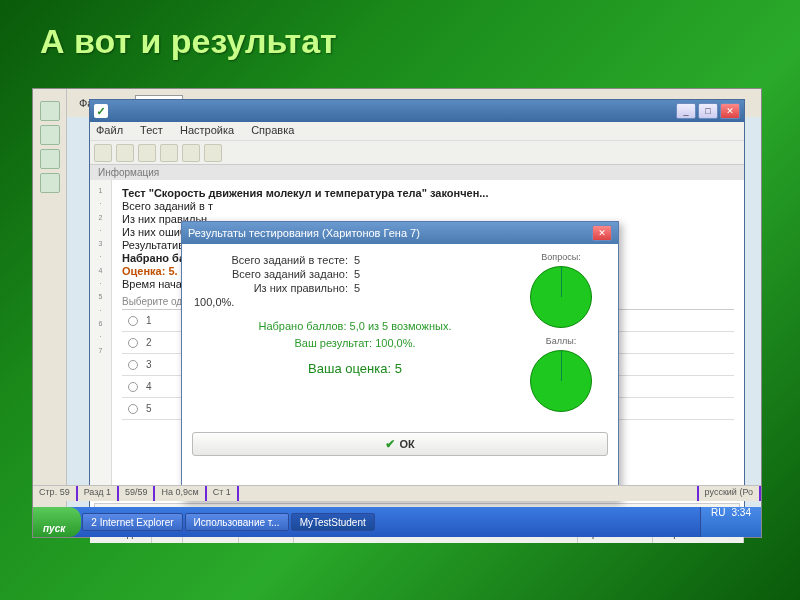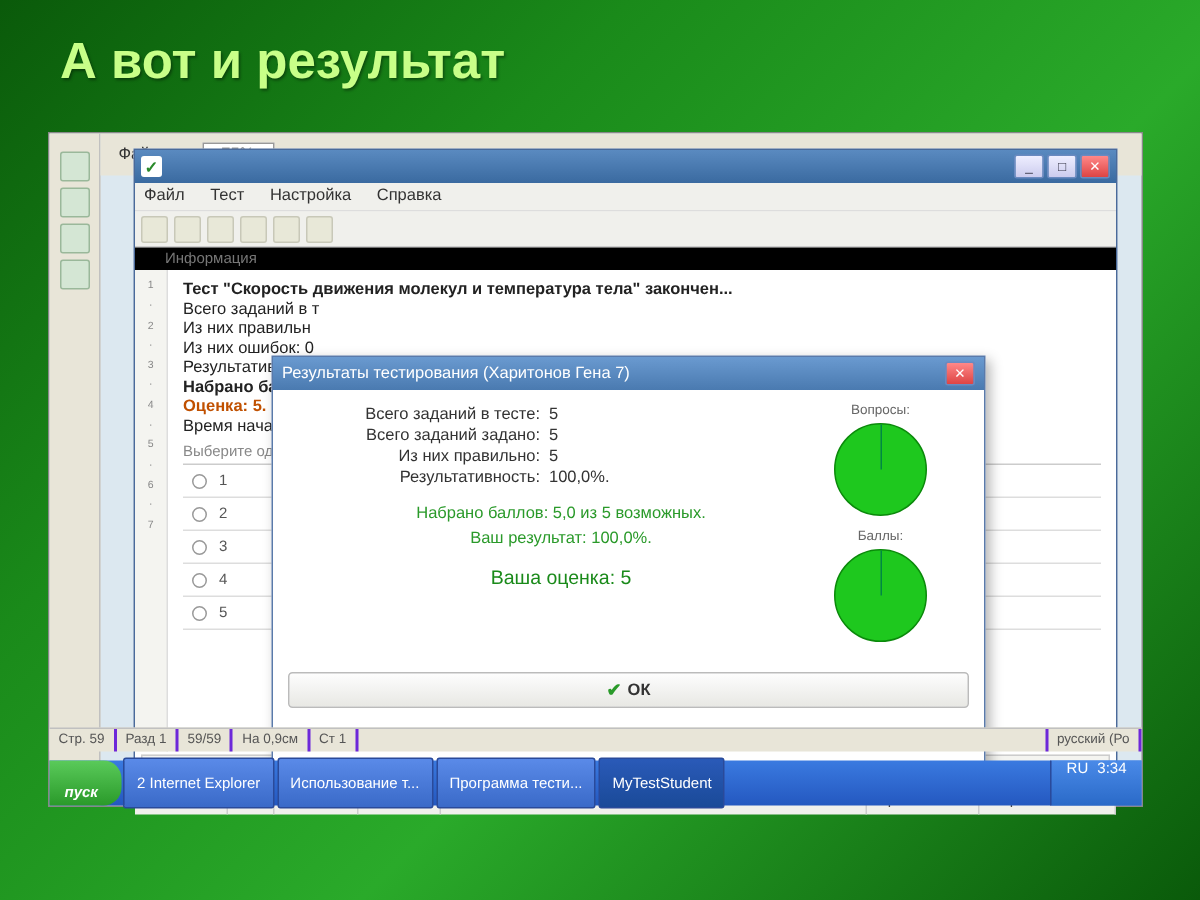--- a/index.html
+++ b/index.html
@@ -16,57 +16,57 @@
   .mts{position:absolute;left:56px;top:10px;width:656px;height:430px;background:#fff;border:1px solid #4a6a9a}
   .mts-title{height:22px;background:linear-gradient(#5a8ac0,#3a6aa0);color:#fff;font-size:11px;display:flex;align-items:center;padding:0 4px}
   .mts-title .icon-chk{width:14px;height:14px;background:#fff;margin-right:5px;border-radius:2px;display:flex;align-items:center;justify-content:center;color:#2a8a2a;font-size:11px;font-weight:bold}
   .mts-title .spacer{flex:1}
   .wbtn{width:20px;height:16px;margin-left:2px;background:linear-gradient(#eef,#cce);border:1px solid #6a8ac0;border-radius:2px;font-size:9px;display:flex;align-items:center;justify-content:center;color:#334}
   .wbtn.close{background:linear-gradient(#f88,#d44);color:#fff}
   .mts-menu{height:19px;background:#f0f0ec;font-size:11px;padding:2px 6px;color:#333;border-bottom:1px solid #ddd}
   .mts-menu span{margin-right:14px;cursor:default}
   .mts-tb{height:24px;background:#f0f0ec;border-bottom:1px solid #ccc;display:flex;align-items:center;padding:0 4px;gap:4px}
   .tbico{width:18px;height:18px;border:1px solid #c8c8b8;background:#e8e8d8;border-radius:2px}
-  .info-lbl{font-size:10px;color:#777;padding:2px 20px;background:#000000}
+  .info-lbl{font-size:10px;color:#777;padding:2px 8px;background:#e5e5e5}
   .mts-body{display:flex;height:calc(100% - 65px - 42px)}
   .ruler{width:22px;background:#f4f4f0;border-right:1px solid #ddd;font-size:7px;color:#888;padding-top:4px;text-align:center;line-height:1.9}
   .content{flex:1;padding:6px 10px;font-size:11px;color:#222;position:relative}
   .content .line{margin:1px 0}
   .bold{font-weight:bold}
   .grade{color:#c05000;font-weight:bold}
   .choose{font-size:10px;color:#888;margin-top:6px}
   .opts{border-top:1px solid #ccc;margin-top:2px}
   .opts .row{border-bottom:1px solid #ddd;height:22px;display:flex;align-items:center;padding:0 6px;font-size:10px;color:#555}
   .opts .radio{width:10px;height:10px;border:1px solid #999;border-radius:50%;margin-right:8px}
   .dalee{border:1px solid #ccc;background:#f4f4f0;height:20px;margin:2px 4px;text-align:center;font-size:10px;color:#888;line-height:20px}
   .mts-status{height:18px;background:#f0f0ec;border-top:1px solid #ccc;display:flex;font-size:10px;color:#444}
   .mts-status span{padding:2px 8px;border-right:1px solid #ccc}
   
-  .dlg{position:absolute;left:148px;top:148px;width:476px;height:280px;background:#fff;border:1px solid #5a7aaa;box-shadow:3px 3px 8px rgba(0,0,0,.3)}
+  .dlg{position:absolute;left:148px;top:132px;width:438px;height:280px;background:#fff;border:1px solid #5a7aaa;box-shadow:3px 3px 8px rgba(0,0,0,.3)}
   .dlg-title{height:22px;background:linear-gradient(#6a9ad0,#4a7ab0);color:#fff;font-size:11px;display:flex;align-items:center;padding:0 6px}
   .dlg-title .spacer{flex:1}
-  .dlg-body{padding:8px 24px;font-size:11px;color:#333;display:flex}
+  .dlg-body{padding:8px 12px;font-size:11px;color:#333;display:flex}
   .dlg-left{flex:1}
   .dlg-left .stat{display:flex;margin:2px 0}
   .dlg-left .stat .lbl{width:160px;text-align:right;padding-right:6px}
   .score{color:#2a9a2a;text-align:center;margin:10px 0;line-height:1.5}
   .grade-big{color:#1a8a1a;font-weight:normal;text-align:center;font-size:13px;margin:8px 0}
   .dlg-right{width:90px;text-align:center;font-size:9px;color:#666}
   .pie{width:62px;height:62px;border-radius:50%;background:#1ec81e;margin:4px auto 8px;border:1px solid #0a8a0a;position:relative}
   .pie::after{content:"";position:absolute;left:50%;top:0;width:1px;height:50%;background:#084}
   .ok-row{padding:4px 10px 10px}
   .ok-bar{height:24px;border:1px solid #bbb;background:linear-gradient(#fdfdfd,#e8e8e4);border-radius:3px;display:flex;align-items:center;justify-content:center;font-size:11px;color:#333;font-weight:bold}
   .ok-bar .chk{color:#2a9a2a;margin-right:4px;font-size:12px}
   
   .word-status{position:absolute;left:0;right:0;bottom:36px;height:16px;background:#e8e5d8;border-top:1px solid #c0c0c0;display:flex;font-size:9px;color:#555}
   .word-status span{padding:1px 6px;border-right:2px solid #6d28d9}
   
   .taskbar{position:absolute;left:0;right:0;bottom:0;height:30px;background:linear-gradient(#3a7ae0,#2458c0);display:flex;align-items:center;font-size:10px;color:#fff}
   .start{height:30px;padding:16px 16px 0 10px;background:linear-gradient(#5aca5a,#2a9a2a);border-radius:0 12px 12px 0;display:flex;align-items:flex-start;font-weight:bold;font-style:italic}
-  .tbtn{height:34px;margin:0 1px;padding:0 8px;background:linear-gradient(#5a8ae8,#3a6ac8);border:1px solid #2a4a9a;border-radius:2px;display:flex;align-items:center;max-width:120px;overflow:hidden;white-space:nowrap}
+  .tbtn{height:18px;margin:0 1px;padding:0 8px;background:linear-gradient(#5a8ae8,#3a6ac8);border:1px solid #2a4a9a;border-radius:2px;display:flex;align-items:center;max-width:120px;overflow:hidden;white-space:nowrap}
   .tbtn.active{background:linear-gradient(#2a5ab8,#1a4a98)}
   .tray{margin-left:auto;height:30px;background:linear-gradient(#4a8ae8,#2a6ac8);padding:0 10px;display:flex;align-items:flex-start;gap:6px;border-left:1px solid #2a4a9a}
 </style>
 </head>
 <body>
 
 <div class="slide-title">А вот и результат</div>
 
 <div class="desk-area">
 
@@ -166,21 +166,20 @@
           </div>
         <div class="stat">
             <span class="lbl">Всего заданий задано:</span>
             <span>5</span>
           </div>
         <div class="stat">
             <span class="lbl">Из них правильно:</span>
             <span>5</span>
           </div>
         <div class="stat">
-            <span class="lbl">Результативность:</span>
             <span>100,0%.</span>
           </div>
         <div class="score">
           <div>Набрано баллов: 5,0 из 5 возможных.</div>
           <div>Ваш результат: 100,0%.</div>
         </div>
         <div class="grade-big">Ваша оценка: 5</div>
       </div>
       <div class="dlg-right">
         <div>Вопросы:</div>
@@ -206,21 +205,20 @@
     <span style="flex:1"></span>
     <span>русский (Ро</span>
   </div>
 
   <div class="taskbar">
     <div class="start">
         <span>пуск</span>
       </div>
     <div class="tbtn">2 Internet Explorer</div>
     <div class="tbtn">Использование т...</div>
-    <div class="tbtn">Программа тести...</div>
     <div class="tbtn active">MyTestStudent</div>
     <div class="tray">
       <span>RU</span>
       <span>3:34</span>
     </div>
   </div>
 
 </div>
 
 </body></html>

